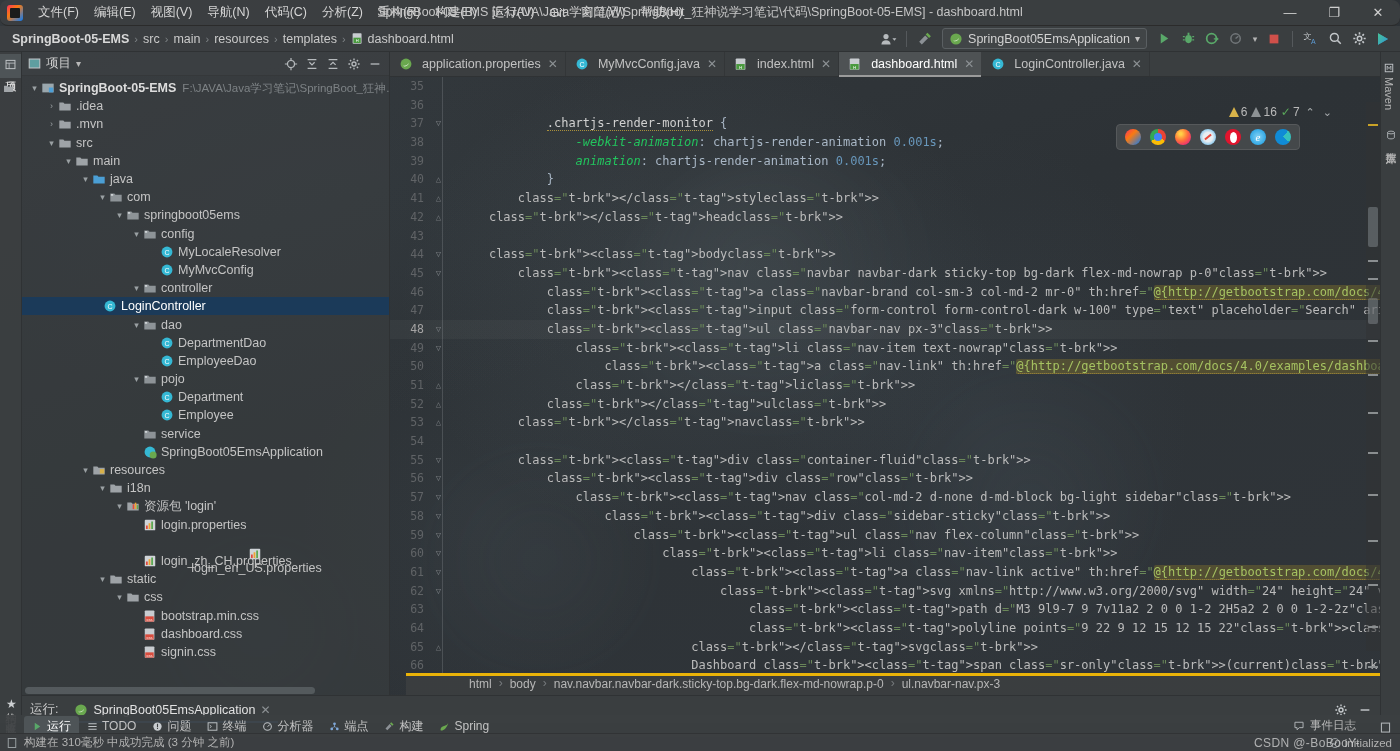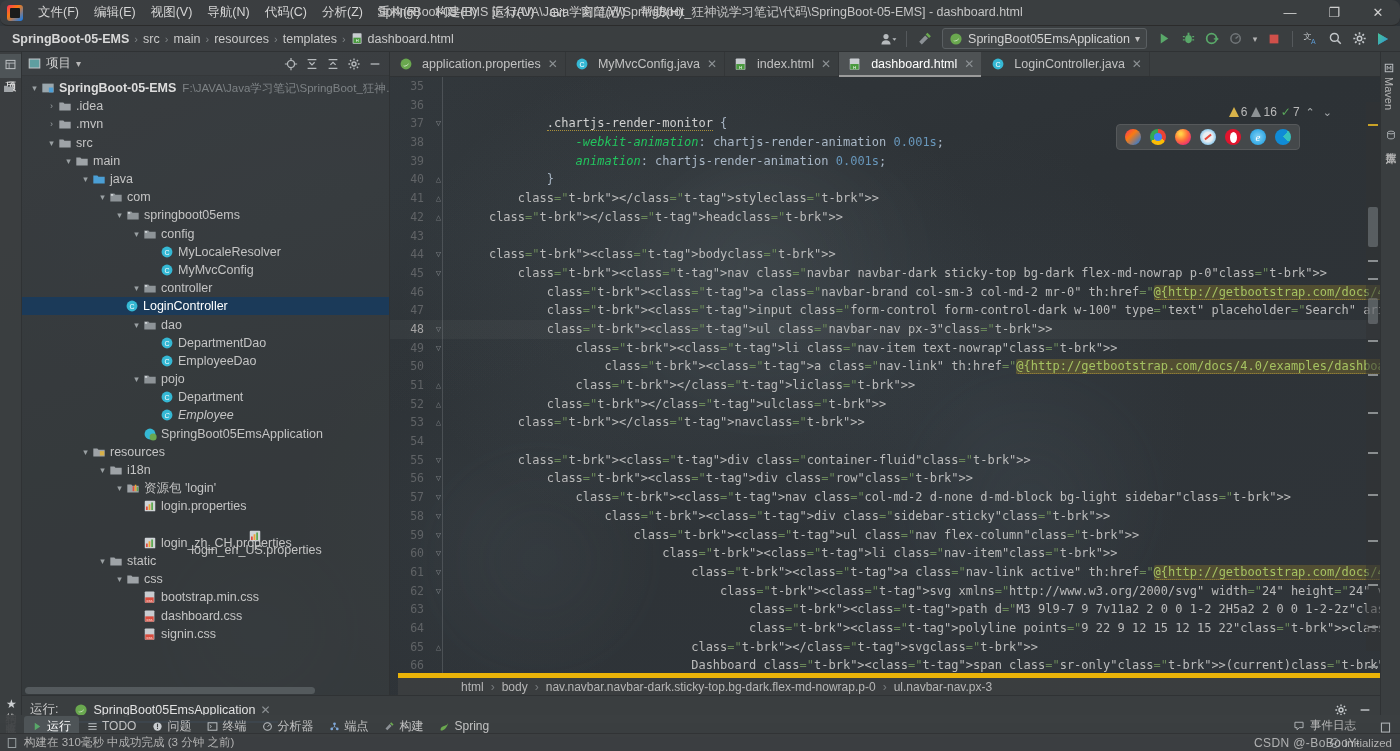--- a/index.html
+++ b/index.html
@@ -235,23 +235,23 @@
     background: rgba(49,51,53,.55);
   }
   .stripe-mark { position: absolute; right: 2px; width: 10px; height: 2px; background: #8a8e90; }
   .stripe-mark.y { background: #c9a227; }
   .stripe-thumb {
     position: absolute; right: 2px; width: 10px; background: rgba(140,146,150,.45); border-radius: 2px;
   }
 
   
   .editor-crumb {
-    position: absolute; left: 8px; right: 0; bottom: 0; height: 22px;
-    display: flex; align-items: center; gap: 4px; padding-left: 60px;
-    background: rgba(60,63,65,0.85); border-top: 5px solid #eab308;
+    position: absolute; left: 16px; right: 0; bottom: 0; height: 22px;
+    display: flex; gap: 4px; padding-left: 60px;
+    background: rgba(60,63,65,0.85); border-top: 3px solid #eab308;
     font-size: 12px; color: #b6b6b6; white-space: nowrap; overflow: hidden;
   }
   .editor-crumb .seg { padding: 1px 3px; }
   .editor-crumb .sep { color: #75797c; }
 
   
   .run-window {
     position: absolute; left: 22px; right: 20px; bottom: 28px; height: 28px;
     background: rgba(60,63,65,0.92); border-top: 1px solid #2f3234;
     display: flex; align-items: center; padding: 0 4px 0 8px;
@@ -612,21 +612,21 @@
           <span class="node-label">MyMvcConfig</span>
         </div>
         <div class="node" style="padding-left: 108px;">
           <span class="twisty">▾</span>
           <svg viewBox="0 0 16 16" class="nicon">
             <path d="M1.5 4h4.6l1.3 1.5h7.1V13h-13z" fill="#8d9397"></path>
             <rect x="2.2" y="4.6" width="2.6" height="2" fill="#cfd3d6"></rect>
           </svg>
           <span class="node-label">controller</span>
         </div>
-        <div class="node selected" style="padding-left: 90px;">
+        <div class="node selected" style="padding-left: 68px;">
           <span class="twisty none"></span>
           <svg viewBox="0 0 16 16" class="nicon">
             <circle cx="8" cy="8" r="6.2" fill="#35b8d4"></circle>
             <text x="8" y="11.2" font-size="8" fill="#fff" text-anchor="middle" font-family="sans-serif">C</text>
           </svg>
           <span class="node-label">LoginController</span>
         </div>
         <div class="node" style="padding-left: 108px;">
           <span class="twisty">▾</span>
           <svg viewBox="0 0 16 16" class="nicon">
@@ -660,27 +660,35 @@
           <span class="node-label">pojo</span>
         </div>
         <div class="node" style="padding-left: 125px;">
           <span class="twisty none"></span>
           <svg viewBox="0 0 16 16" class="nicon">
             <circle cx="8" cy="8" r="6.2" fill="#35b8d4"></circle>
             <text x="8" y="11.2" font-size="8" fill="#fff" text-anchor="middle" font-family="sans-serif">C</text>
           </svg>
           <span class="node-label">Department</span>
         </div>
-        <div class="node" style="padding-left: 125px; font-style: italic;">
+        <div class="node" style="padding-left: 125px;">
           <span class="twisty none"></span>
           <svg viewBox="0 0 16 16" class="nicon">
             <circle cx="8" cy="8" r="6.2" fill="#35b8d4"></circle>
             <text x="8" y="11.2" font-size="8" fill="#fff" text-anchor="middle" font-family="sans-serif">C</text>
           </svg>
           <span class="node-label">Employee</span>
+        </div>
+        <div class="node" style="padding-left: 108px;">
+          <span class="twisty none"></span>
+          <svg viewBox="0 0 16 16" class="nicon">
+            <path d="M1.5 4h4.6l1.3 1.5h7.1V13h-13z" fill="#8d9397"></path>
+            <rect x="2.2" y="4.6" width="2.6" height="2" fill="#cfd3d6"></rect>
+          </svg>
+          <span class="node-label">service</span>
         </div>
         <div class="node" style="padding-left: 108px;">
           <span class="twisty none"></span>
           <svg viewBox="0 0 16 16" class="nicon">
             <circle cx="8" cy="8" r="6.2" fill="#35b8d4"></circle>
             <circle cx="11.6" cy="11.4" r="4" fill="#6aa84f"></circle>
           </svg>
           <span class="node-label">SpringBoot05EmsApplication</span>
         </div>
         <div class="node" style="padding-left: 57px;">

